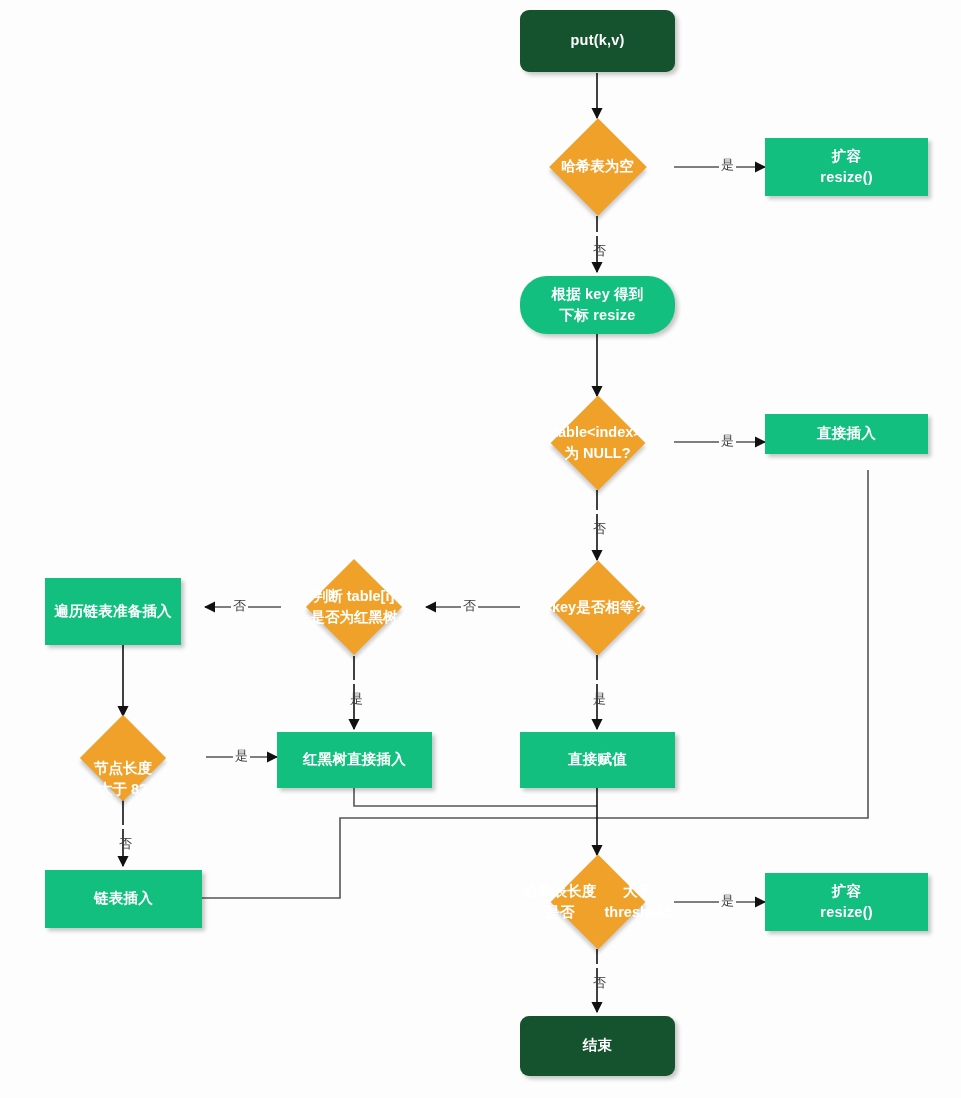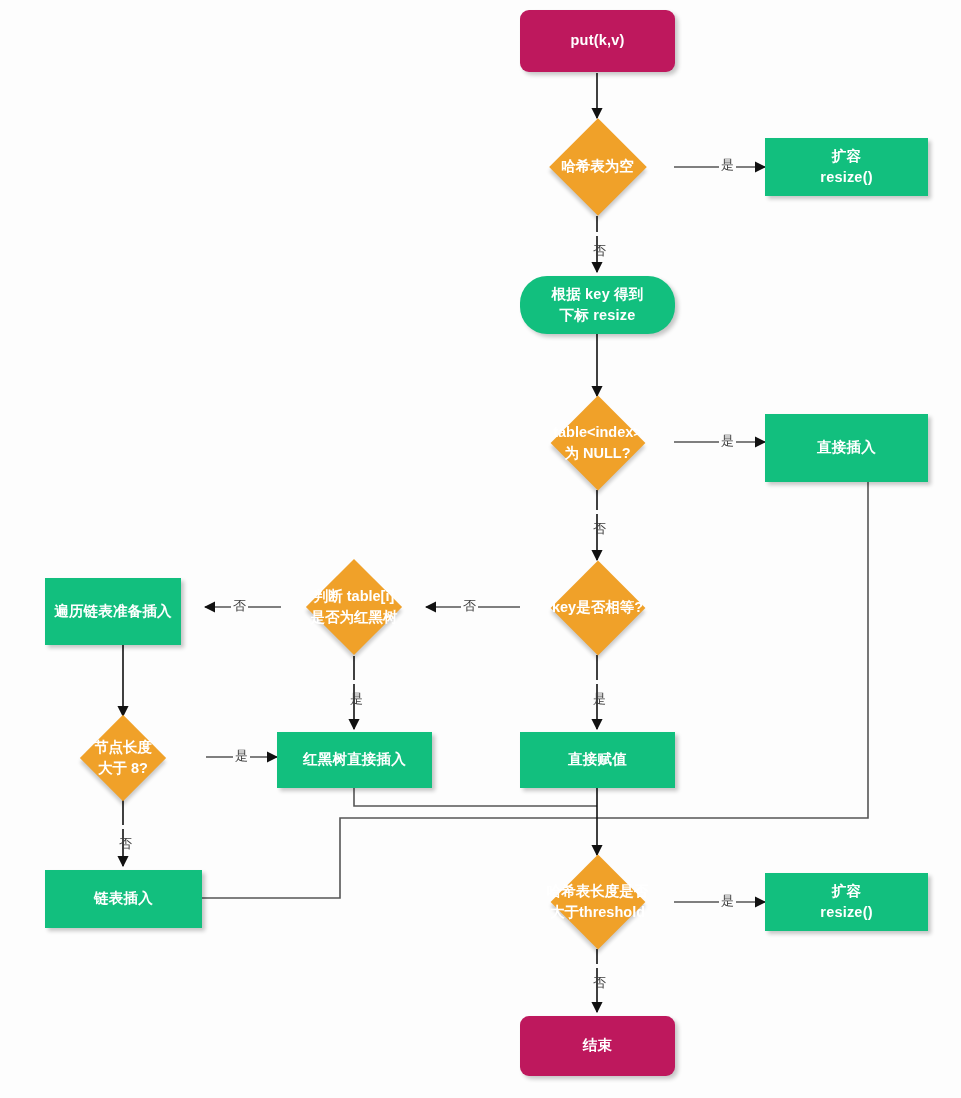--- a/index.html
+++ b/index.html
@@ -31,21 +31,21 @@
     justify-content: center;
     text-align: center;
     color: #ffffff;
     font-size: 14.5px;
     font-weight: bold;
     line-height: 1.45;
     letter-spacing: 0.2px;
     z-index: 3;
   }
   .node.term {
-    background: #be185d;
+    background: #14532d;
     border-radius: 9px;
     box-shadow: 3px 3px 4px rgba(0,0,0,0.22);
   }
   .node.proc {
     background: #12bf7e;
     box-shadow: 3px 3px 4px rgba(0,0,0,0.22);
   }
   .dec-wrap {
     position: absolute;
     z-index: 3;
@@ -166,21 +166,21 @@
   </div>
 
   <div class="dec-wrap" style="left:520px; top:396px; width:155px; height:94px;">
     <div class="diamond" style="width:67px; height:67px;"></div>
     <div class="dlabel" style="flex-direction:column;">
       <span>table&lt;index&gt;</span>
       <span>为 NULL?</span>
     </div>
   </div>
 
-  <div class="node proc" style="left:765px; top:414px; width:163px; height:68px;">
+  <div class="node proc" style="left:765px; top:414px; width:163px; height:40px;">
     <span>直接插入</span>
   </div>
 
   <div class="dec-wrap" style="left:281px; top:558px; width:146px; height:98px;">
     <div class="diamond" style="width:68px; height:68px;"></div>
     <div class="dlabel" style="flex-direction:column;">
       <span>判断 table[i]</span>
       <span>是否为红黑树</span>
     </div>
   </div>
@@ -191,41 +191,41 @@
         <span>key是否相等?</span>
       </div>
   </div>
 
   <div class="node proc" style="left:45px; top:578px; width:136px; height:67px;">
     <span>遍历链表准备插入</span>
   </div>
 
   <div class="dec-wrap" style="left:40px; top:716px; width:166px; height:84px;">
     <div class="diamond" style="width:61px; height:61px;"></div>
-    <div class="dlabel" style="flex-direction:column;">
+    <div class="dlabel" style="flex-direction:column;justify-content:flex-end;">
       <span>节点长度</span>
       <span>大于 8?</span>
     </div>
   </div>
 
   <div class="node proc" style="left:277px; top:732px; width:155px; height:56px;">
     <span>红黑树直接插入</span>
   </div>
 
   <div class="node proc" style="left:520px; top:732px; width:155px; height:56px;">
     <span>直接赋值</span>
   </div>
 
   <div class="node proc" style="left:45px; top:870px; width:157px; height:58px;">
     <span>链表插入</span>
   </div>
 
   <div class="dec-wrap" style="left:520px; top:855px; width:155px; height:94px;">
     <div class="diamond" style="width:67px; height:67px;"></div>
-    <div class="dlabel" style="flex-direction:column;align-items:center;">
+    <div class="dlabel" style="flex-direction:row;align-items:center;">
       <span>哈希表长度是否</span>
       <span>大于threshold</span>
     </div>
   </div>
 
   <div class="node proc" style="left:765px; top:873px; width:163px; height:58px; flex-direction:column;">
     <span>扩容</span>
     <span>resize()</span>
   </div>
 

